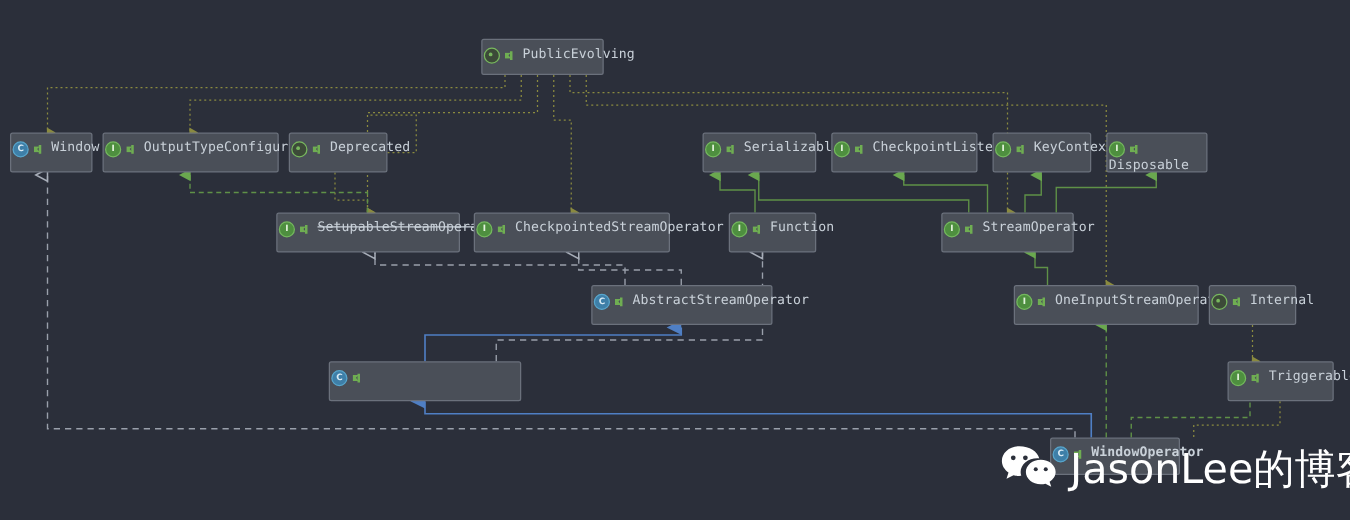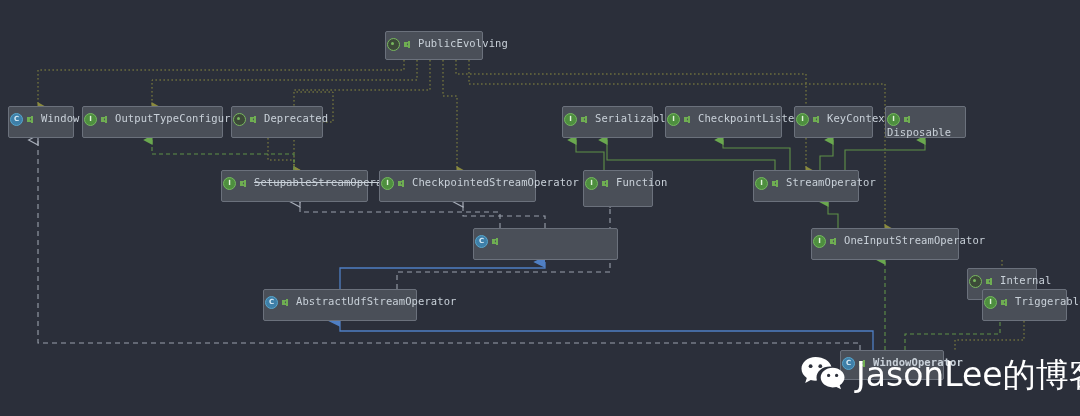--- a/index.html
+++ b/index.html
@@ -162,21 +162,21 @@
         </span>
         <span class="label">Window</span>
       </div>
       <div class="node" style="left: 82px; top: 106px; width: 141px; height: 32px;">
         <span class="glyphs">
           <span class="ic ic-iface"></span>
           <span class="ic-arrow"></span>
         </span>
         <span class="label">OutputTypeConfigurable</span>
       </div>
-      <div class="node" style="left: 231px; top: 106px; width: 92px; height: 32px;">
+      <div class="node" style="left: 231px; top: 106px; width: 79px; height: 32px;">
         <span class="glyphs">
           <span class="ic ic-annot"></span>
           <span class="ic-arrow"></span>
         </span>
         <span class="label">Deprecated</span>
       </div>
       <div class="node" style="left: 562px; top: 106px; width: 91px; height: 32px;">
         <span class="glyphs">
           <span class="ic ic-iface"></span>
           <span class="ic-arrow"></span>
@@ -211,60 +211,60 @@
         </span>
         <span class="label strike">SetupableStreamOperator</span>
       </div>
       <div class="node" style="left: 379px; top: 170px; width: 157px; height: 32px;">
         <span class="glyphs">
           <span class="ic ic-iface"></span>
           <span class="ic-arrow"></span>
         </span>
         <span class="label">CheckpointedStreamOperator</span>
       </div>
-      <div class="node" style="left: 583px; top: 170px; width: 70px; height: 37px;">
+      <div class="node" style="left: 583px; top: 170px; width: 70px; height: 32px;">
         <span class="glyphs">
           <span class="ic ic-iface"></span>
           <span class="ic-arrow"></span>
         </span>
         <span class="label">Function</span>
       </div>
       <div class="node" style="left: 753px; top: 170px; width: 106px; height: 32px;">
         <span class="glyphs">
           <span class="ic ic-iface"></span>
           <span class="ic-arrow"></span>
         </span>
         <span class="label">StreamOperator</span>
       </div>
       <div class="node" style="left: 473px; top: 228px; width: 145px; height: 32px;">
         <span class="glyphs">
           <span class="ic ic-class"></span>
           <span class="ic-arrow"></span>
         </span>
+        <span class="label">AbstractStreamOperator</span>
       </div>
       <div class="node" style="left: 811px; top: 228px; width: 148px; height: 32px;">
         <span class="glyphs">
           <span class="ic ic-iface"></span>
           <span class="ic-arrow"></span>
         </span>
         <span class="label">OneInputStreamOperator</span>
       </div>
-      <div class="node" style="left: 967px; top: 228px; width: 70px; height: 32px; margin-top: 40px;">
+      <div class="node" style="left: 967px; top: 228px; width: 70px; height: 32px;">
         <span class="glyphs">
           <span class="ic ic-annot"></span>
           <span class="ic-arrow"></span>
         </span>
         <span class="label">Internal</span>
       </div>
       <div class="node" style="left: 263px; top: 289px; width: 154px; height: 32px;">
         <span class="glyphs">
           <span class="ic ic-class"></span>
           <span class="ic-arrow"></span>
         </span>
-        <span class="label">AbstractUdfStreamOperator</span>
       </div>
       <div class="node" style="left: 982px; top: 289px; width: 85px; height: 32px;">
         <span class="glyphs">
           <span class="ic ic-iface"></span>
           <span class="ic-arrow"></span>
         </span>
         <span class="label">Triggerable</span>
       </div>
       <div class="node" style="left: 840px; top: 350px; width: 104px; height: 30px; font-weight: bold;">
         <span class="glyphs">

